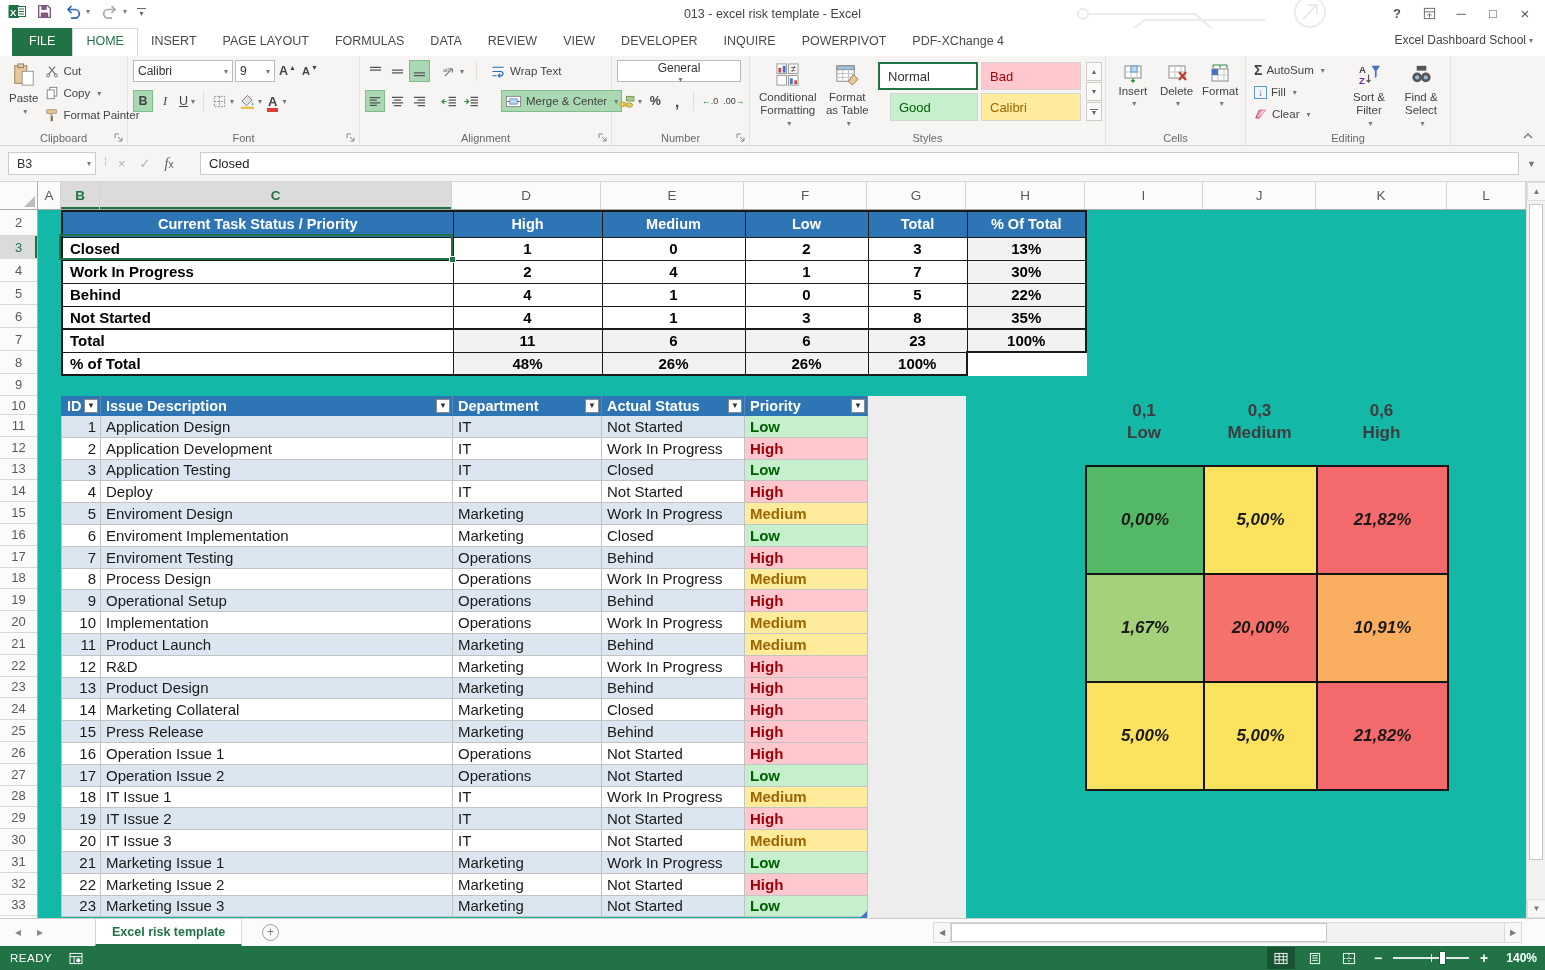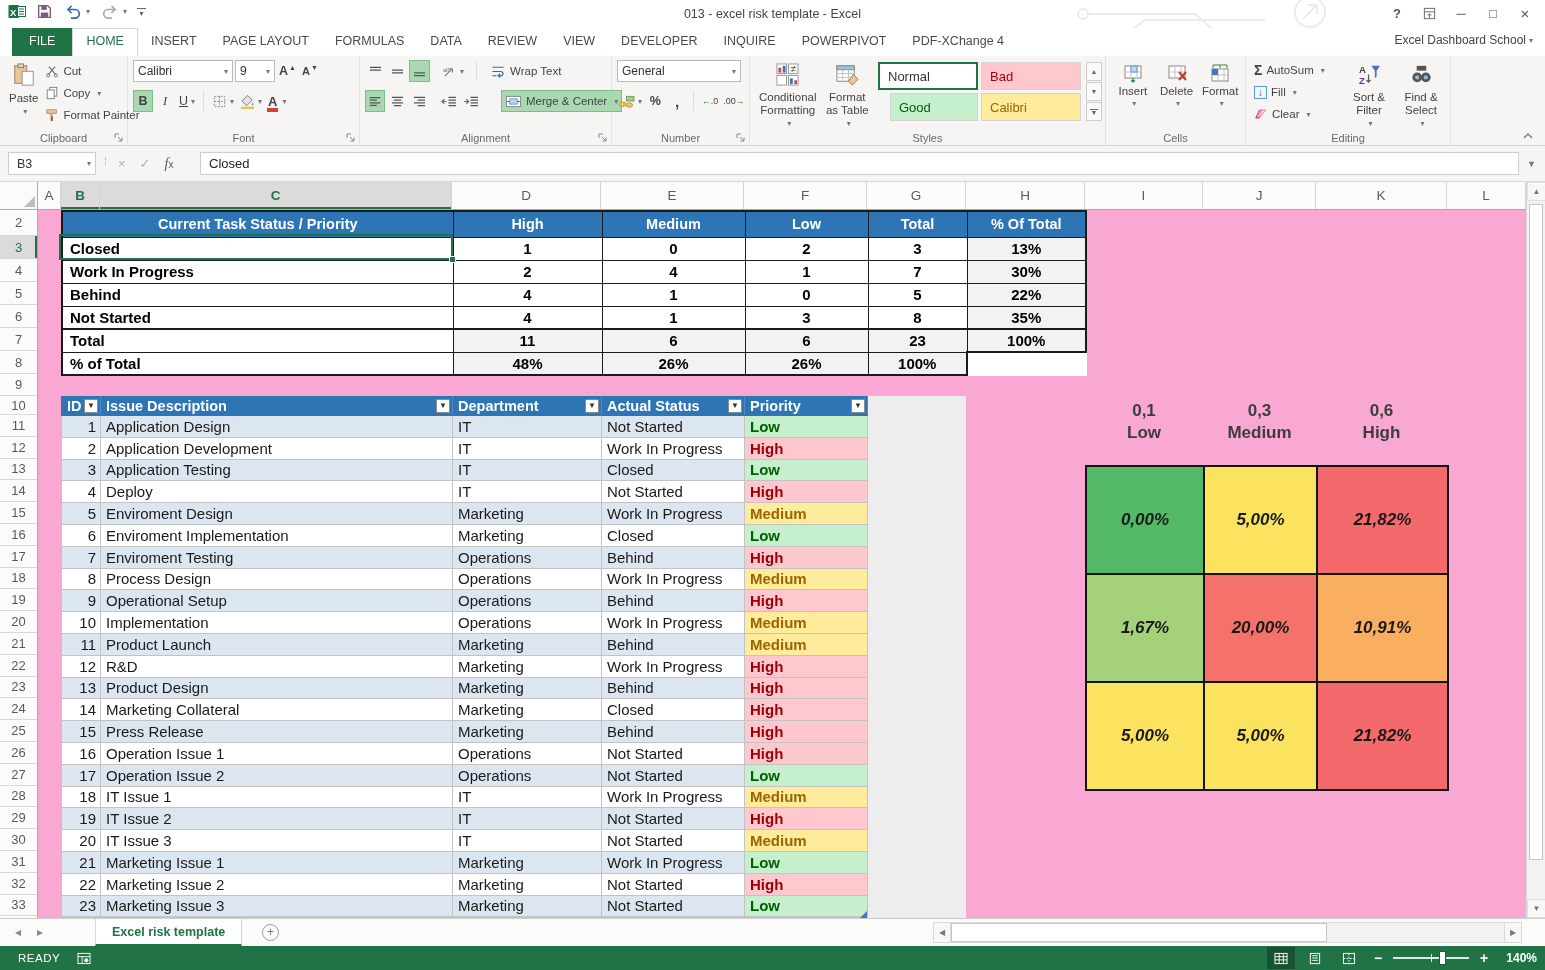--- a/index.html
+++ b/index.html
@@ -74,21 +74,21 @@
   .corner .tri{position:absolute;right:2px;bottom:2px;width:0;height:0;
     border-left:11px solid transparent;border-bottom:11px solid #bdbdbd;}
   #colheads{position:absolute;left:38px;top:0;height:28px;right:19px;display:flex;overflow:hidden;
     background:#fbfbfa;border-bottom:1px solid #ababab;}
   .colh{flex:none;display:flex;align-items:center;justify-content:center;font-size:13.5px;color:#5a5a5a;
     border-right:1px solid #d4d4d4;}
   .colh.sel{background:#dbdbdb;color:#217346;font-weight:bold;box-shadow:inset 0 -2px 0 #217346;}
   #rowheads{position:absolute;left:0;top:28px;width:38px;bottom:0;background:#fbfbfa;border-right:1px solid #ababab;overflow:hidden;}
   .rowh{display:flex;align-items:center;justify-content:center;font-size:13px;color:#5a5a5a;border-bottom:1px solid #d8d8d8;}
   .rowh.sel{background:#dbdbdb;color:#217346;box-shadow:inset -2px 0 0 #217346;}
-  .gridbody{position:absolute;left:38px;top:28px;width:1488px;height:708px;background:#f9a8d4;overflow:hidden;}
+  .gridbody{position:absolute;left:38px;top:28px;width:1488px;height:708px;background:#14b8a6;overflow:hidden;}
   .graycol{position:absolute;left:829px;top:186px;width:99px;height:522px;background:#EDEDED;}
 
   
   #status-table{position:absolute;left:23px;top:0;}
   .ttable{border-collapse:collapse;table-layout:fixed;font-weight:bold;font-size:15px;color:#000;background:#fff;}
   .ttable th,.ttable td{border:1px solid #1a1a1a;text-align:center;padding:0;white-space:nowrap;overflow:hidden;}
   .ttable tr.th th{background:#2E75B6;color:#fff;font-size:14.5px;}
   .ttable .lbl{text-align:left;padding-left:7px;}
   .ttable .lt{border-left-width:2px;}.ttable .rt{border-right-width:2px;}
   .ttable .tt{border-top-width:2px;}.ttable .bb{border-bottom-width:2px;}
@@ -134,21 +134,21 @@
   .addsheet{position:absolute;left:262px;top:5px;width:17px;height:17px;border:1px solid #9a9a9a;border-radius:50%;
     color:#777;font-size:12px;line-height:15px;text-align:center;}
   .hscroll{position:absolute;left:933px;top:3px;height:21px;width:589px;display:flex;align-items:stretch;}
   .harr{width:18px;border:1px solid #dcdad8;background:#f8f7f6;display:flex;align-items:center;justify-content:center;
     font-size:8px;color:#777;}
   .htrack{flex:1;border:1px solid #dcdad8;border-left:none;border-right:none;background:#f3f2f1;position:relative;}
   .hthumb{position:absolute;left:0;top:0;bottom:0;width:68%;background:#fff;border:1px solid #c9c7c5;}
 
   
   .statusbar{position:absolute;left:0;top:946px;width:1545px;height:24px;background:#217346;color:#fff;
-    display:flex;font-size:11.5px;padding-left:8px;}
+    display:flex;font-size:11.5px;}
   .sb-left{display:flex;align-items:center;gap:16px;margin-left:10px;}
   .sb-right{margin-left:auto;display:flex;align-items:center;gap:6px;margin-right:8px;}
   .vbtn{width:28px;height:22px;display:flex;align-items:center;justify-content:center;}
   .vbtn.on{background:rgba(0,0,0,0.28);}
   .zbtn{width:18px;text-align:center;font-size:14px;font-weight:bold;color:#fff;}
   .zslider{position:relative;width:76px;height:22px;}
   .zline{position:absolute;left:0;right:0;top:10px;height:2px;background:rgba(255,255,255,0.85);}
   .znotch{position:absolute;left:50%;top:7px;width:1px;height:8px;background:rgba(255,255,255,0.85);}
   .zthumb{position:absolute;left:60%;top:4px;width:7px;height:14px;background:#fff;border:1px solid #1a5c38;}
   .zoomtxt{font-size:12px;font-weight:bold;min-width:38px;text-align:right;}
@@ -449,21 +449,21 @@
       <span class="launcher">
           <svg width="11" height="11" viewBox="0 0 11 11">
             <path d="M2 2 h4 M2 2 v4" stroke="#888" fill="none"></path>
             <path d="M5 5 l4 4 M9 5.5 V9 H5.5" stroke="#888" fill="none"></path>
           </svg>
         </span>
     </div>
 
     <div class="grp" style="width:138px;">
       <div class="rrow">
-        <div class="combo" style="width:124px;">
+        <div class="combo" style="width:124px;flex-direction:column;">
           <span>General</span>
             <span class="dd">▾</span>
         </div>
       </div>
       <div class="rrow" style="margin-top:4px;">
         <div class="tbtn">
           <span>
               <svg width="17" height="13" viewBox="0 0 18 14">
                 <rect x="9" y="1.5" width="8" height="5" fill="#A9C98F" stroke="#6f9b55"></rect>
                 <ellipse cx="5" cy="10" rx="3.6" ry="2.3" fill="#E8C95C" stroke="#b29a33"></ellipse>

